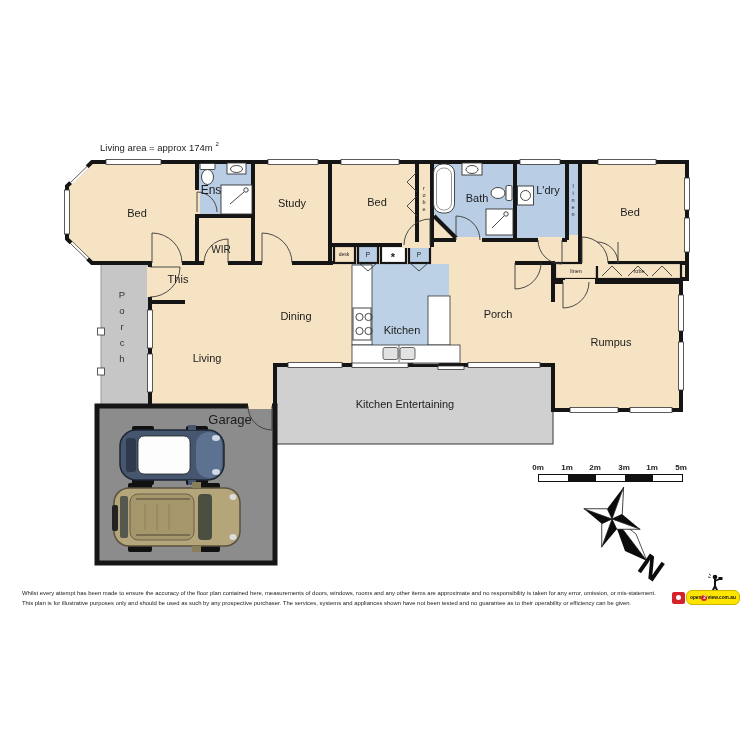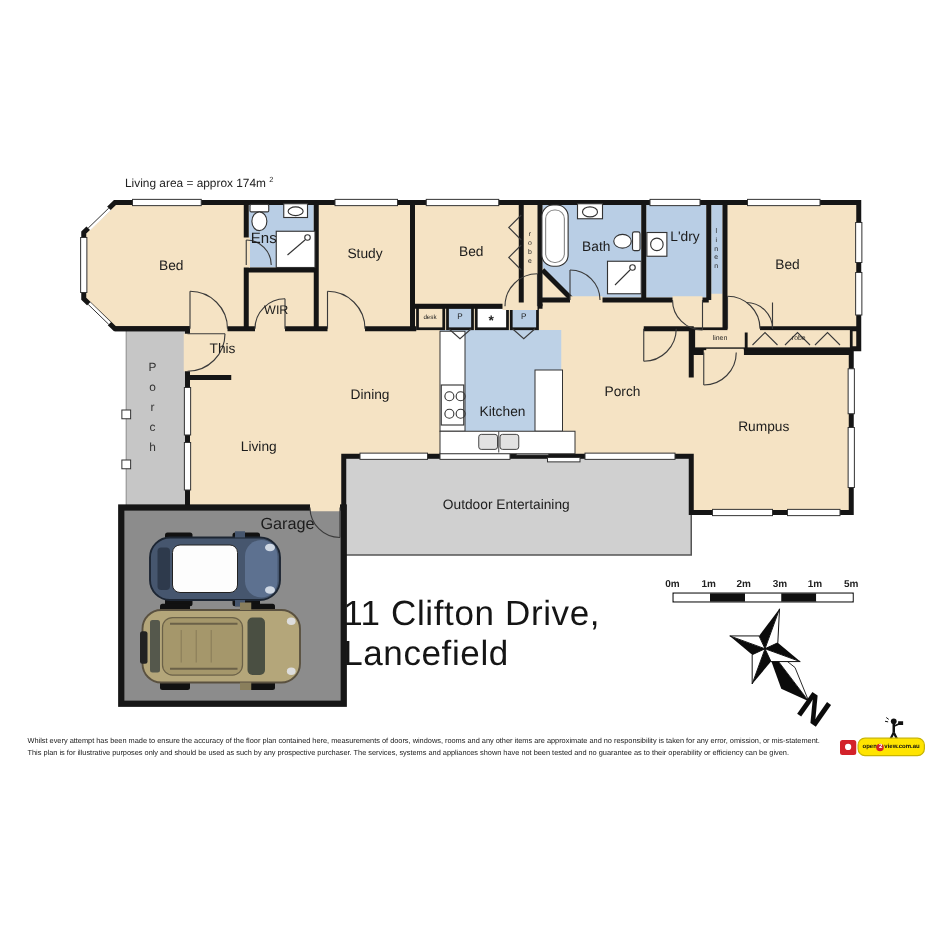--- a/index.html
+++ b/index.html
@@ -279,32 +279,31 @@
 <div class="lbl" style="left:548px;top:190px;font-size:11px">L'dry</div>
 <div class="lbl" style="left:630px;top:212px">Bed</div>
 <div class="lbl" style="left:178px;top:279px">This</div>
 <div class="lbl vert porch-lbl" style="left:122px;top:329px">Porch</div>
 <div class="lbl" style="left:207px;top:358px">Living</div>
 <div class="lbl" style="left:296px;top:316px">Dining</div>
 <div class="lbl" style="left:402px;top:330px">Kitchen</div>
 <div class="lbl" style="left:498px;top:314px">Porch</div>
 <div class="lbl" style="left:611px;top:342px">Rumpus</div>
 <div class="lbl" style="left:230px;top:419px;font-size:13px">Garage</div>
-<div class="lbl" style="left:405px;top:404px">Outdoor Entertaining</div>
+<div class="lbl" style="left:405px;top:404px">Kitchen Entertaining</div>
 
 <div class="lbl vert xs" style="left:424px;top:199px">robe</div>
 <div class="lbl vert xs" style="left:573px;top:200px">linen</div>
 <div class="lbl xs" style="left:576px;top:271px">linen</div>
 <div class="lbl xs" style="left:639px;top:271px">robe</div>
 <div class="lbl tiny" style="left:344px;top:254px">desk</div>
 <div class="lbl sm" style="left:368px;top:254px">P</div>
 <div class="lbl" style="left:393px;top:257px;font-size:11px;font-weight:bold">*</div>
 <div class="lbl sm" style="left:419px;top:254px">P</div>
 
-<div class="address">11 Clifton Drive,  Lancefield</div>
 
 <span class="scale-label" style="left:538px">0m</span>
 <span class="scale-label" style="left:567px">1m</span>
 <span class="scale-label" style="left:595px">2m</span>
 <span class="scale-label" style="left:624px">3m</span>
 <span class="scale-label" style="left:652px">1m</span>
 <span class="scale-label" style="left:681px">5m</span>
 <div class="scale-bar">
   <div class="seg-w"></div>
       <div class="seg-b"></div>

